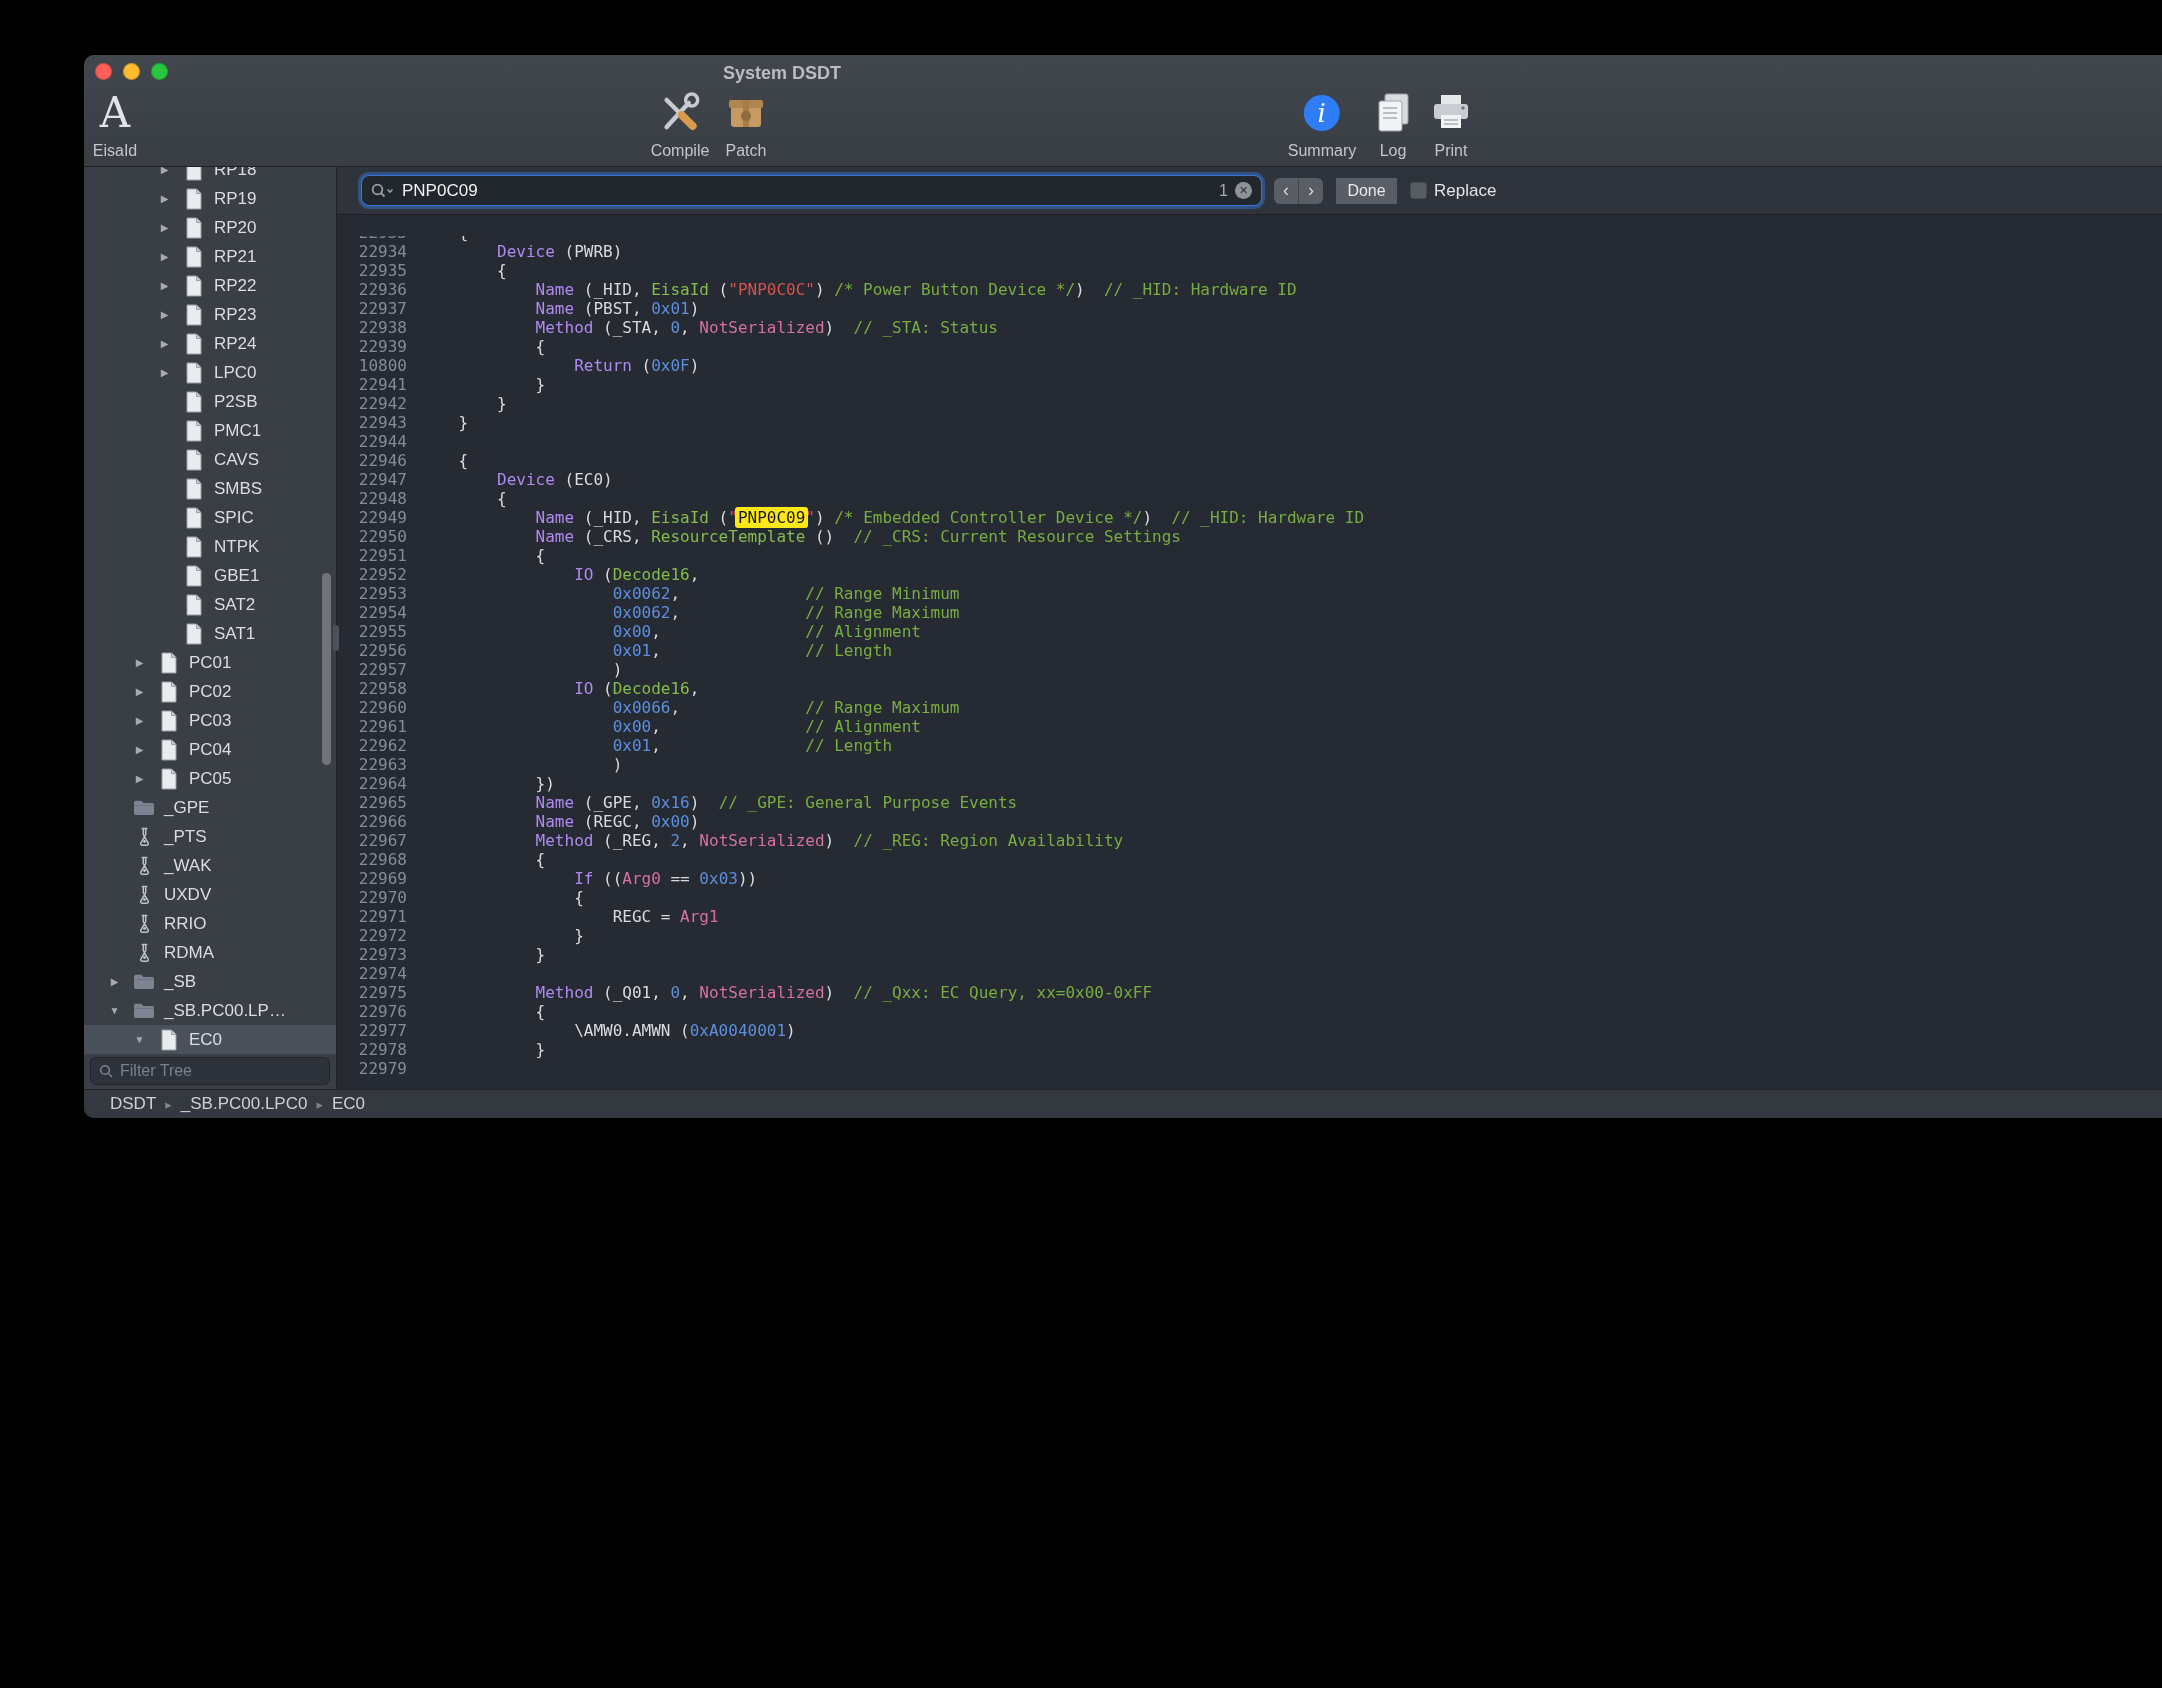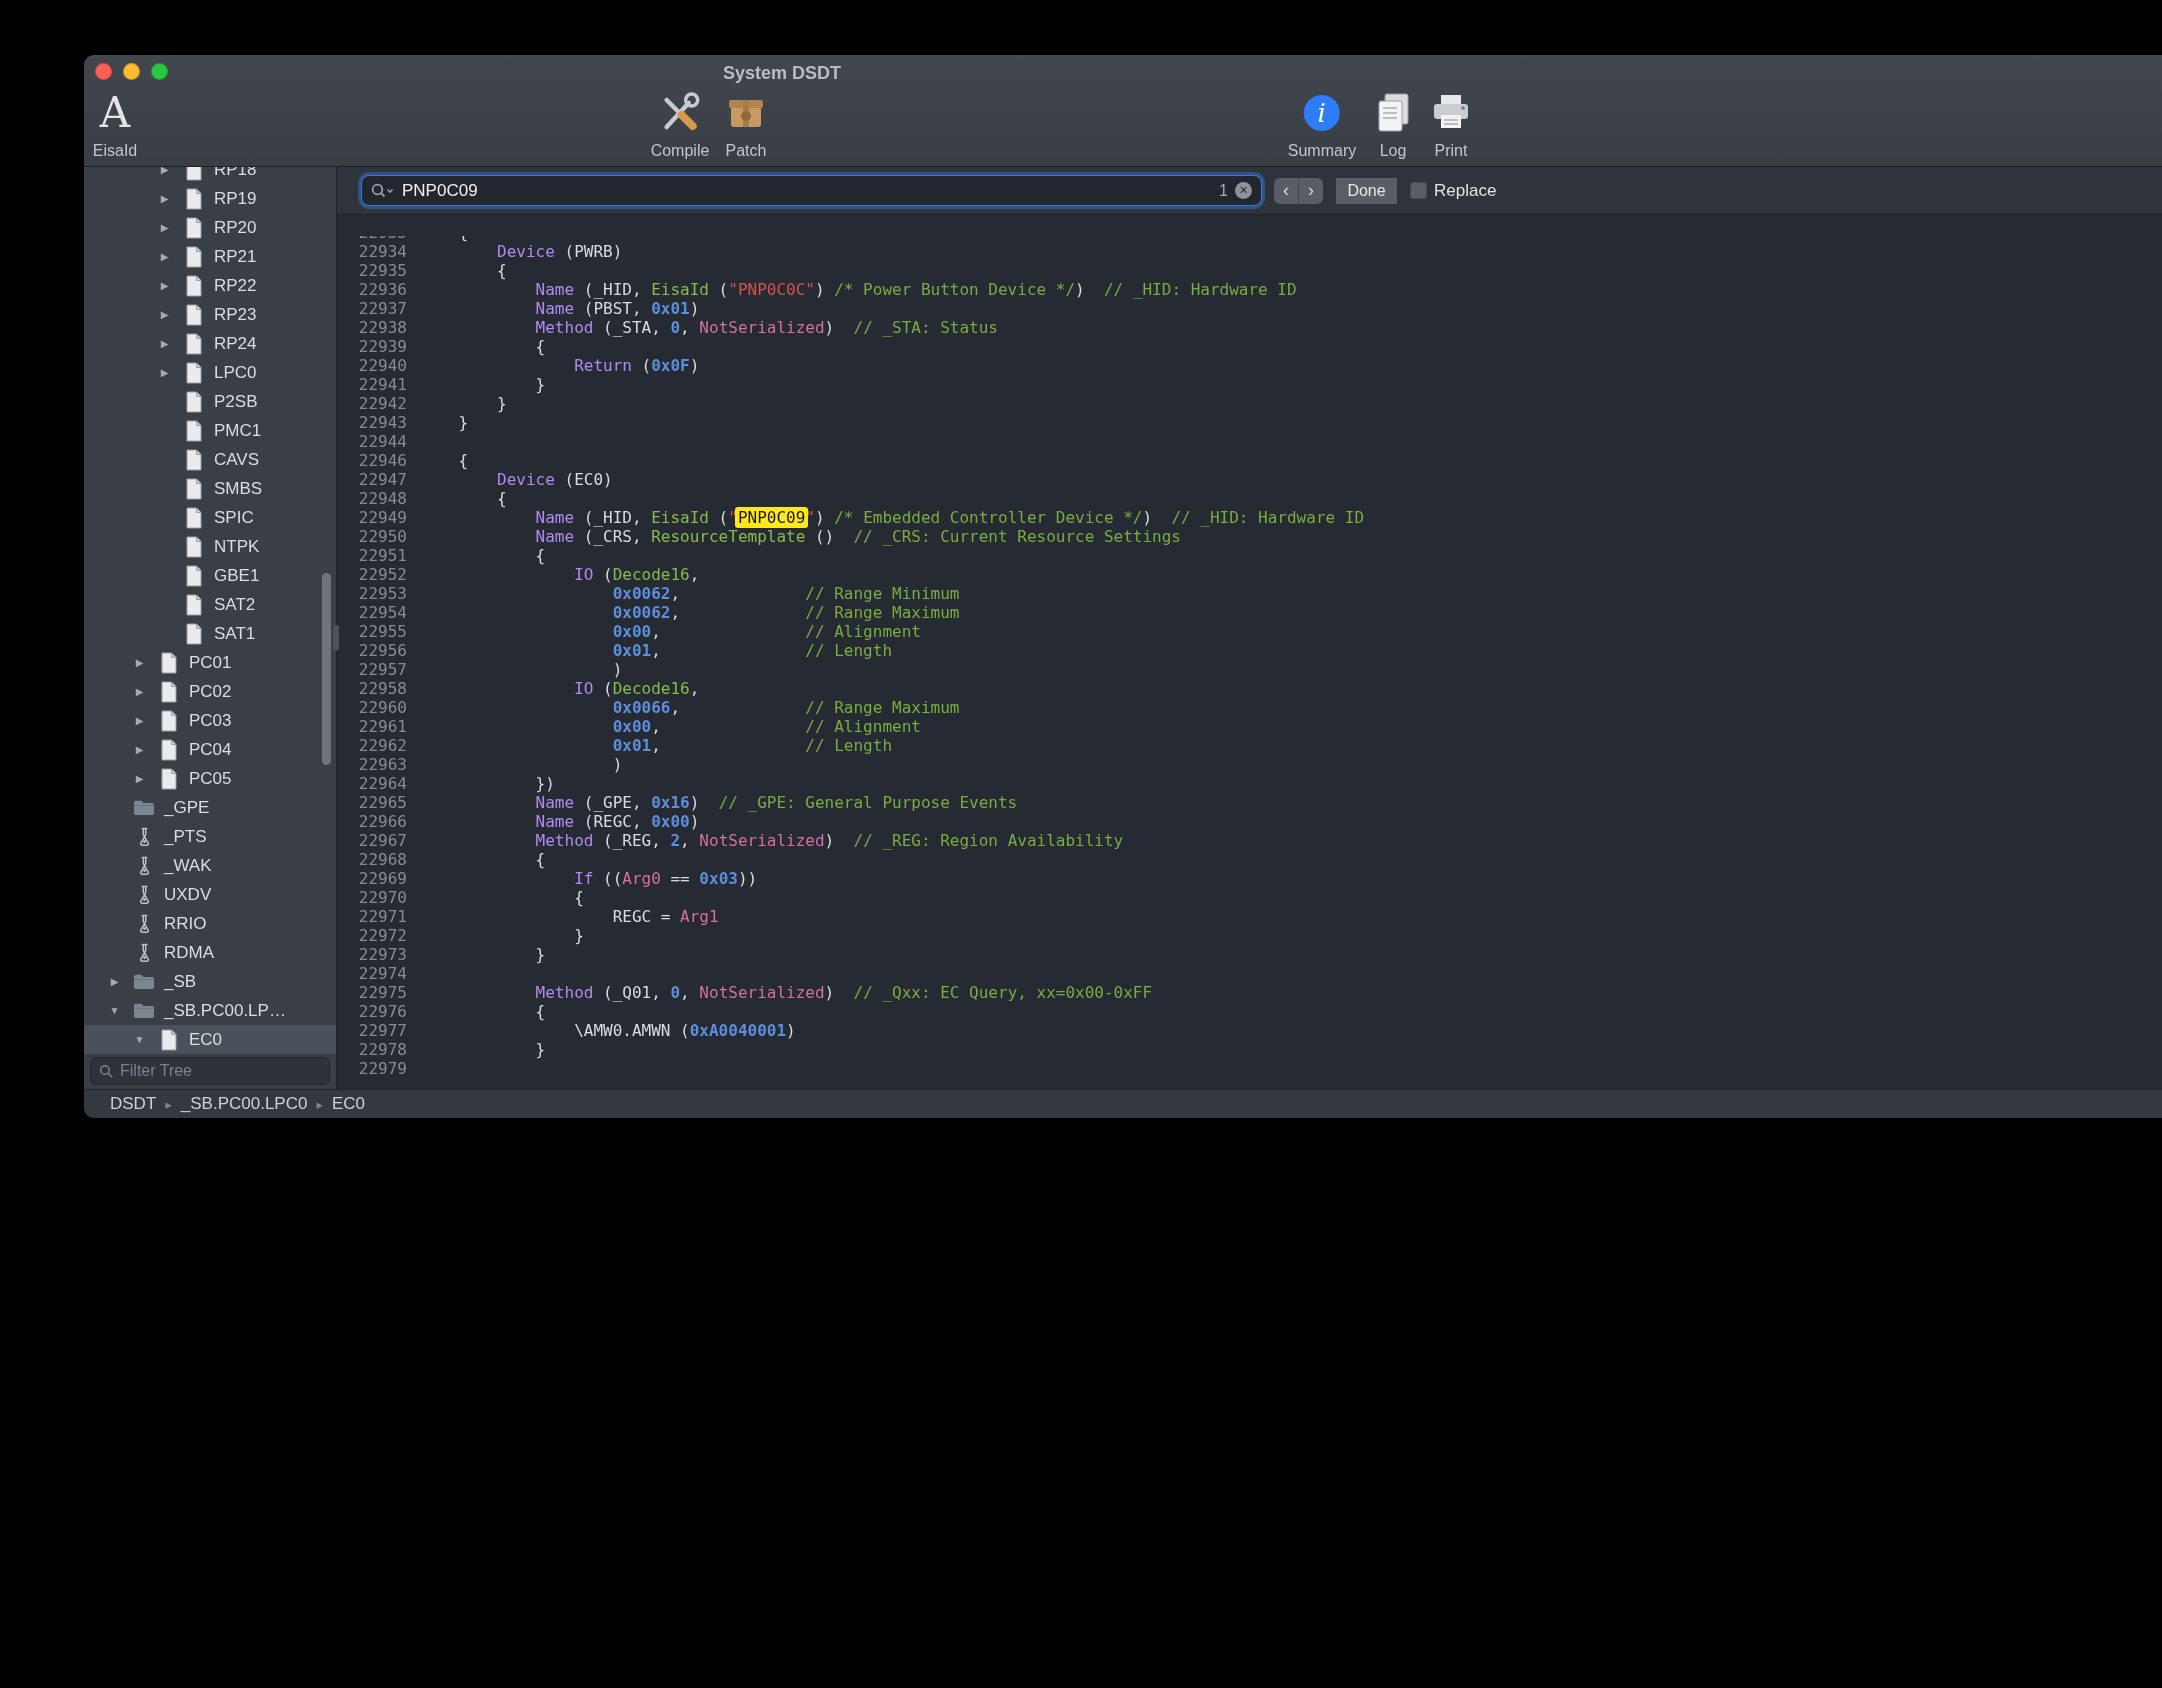--- a/index.html
+++ b/index.html
@@ -56,21 +56,21 @@
   .replace-wrap{display:flex;align-items:center;gap:7px;}
   .checkbox{width:17px;height:17px;background:#585D66;border-radius:4px;box-shadow:inset 0 0 0 1px #464B52;}
   .replace-label{font-size:17px;color:#E2E4E7;}
   
   .code-area{flex:1;overflow:hidden;position:relative;margin-top:21px;}
   .code-inner{margin-top:-13px;}
   .code-line{display:flex;height:19px;line-height:19px;font-family:"DejaVu Sans Mono",monospace;font-size:16px;white-space:pre;}
   .lnum{flex:none;width:70px;padding-right:13px;text-align:right;color:#868C96;}
   .ltext{flex:none;}
   .seg-d{color:#D8DBDF;} .seg-k{color:#AF8BEF;} .seg-t{color:#87BC4A;} .seg-c{color:#79AC41;}
-  .seg-s{color:#D4534E;} .seg-n{color:#5D8FDD;font-weight:bold;} .seg-p{color:#D4719E;}
+  .seg-s{color:#D4534E;} .seg-n{color:#5D8FDD;} .seg-p{color:#D4719E;}
   .seg-h{background:#FFE817;color:#17181C;border-radius:3px;padding:1px 3px;margin:-1px -3px;position:relative;}
   
   .statusbar{position:absolute;left:0;right:0;bottom:0;height:28px;background:#34383F;border-top:1px solid #202227;
              display:flex;align-items:center;padding-left:26px;gap:9px;font-size:17px;color:#CDD0D4;}
   .bc-sep{color:#7F858E;font-size:13px;}
   .bc-item{white-space:nowrap;}
 </style>
 </head>
 <body>
 <div class="stage">
@@ -539,21 +539,21 @@
 
       <div class="code-area">
         <div class="code-inner">
               <div class="code-line"><span class="lnum">22933</span><span class="ltext"><span class="seg-d">    {</span></span></div>
               <div class="code-line"><span class="lnum">22934</span><span class="ltext"><span class="seg-d">        </span><span class="seg-k">Device</span><span class="seg-d"> (PWRB)</span></span></div>
               <div class="code-line"><span class="lnum">22935</span><span class="ltext"><span class="seg-d">        {</span></span></div>
               <div class="code-line"><span class="lnum">22936</span><span class="ltext"><span class="seg-d">            </span><span class="seg-k">Name</span><span class="seg-d"> (_HID, </span><span class="seg-t">EisaId</span><span class="seg-d"> (</span><span class="seg-s">"PNP0C0C"</span><span class="seg-d">) </span><span class="seg-c">/* Power Button Device */</span><span class="seg-d">)  </span><span class="seg-c">// _HID: Hardware ID</span></span></div>
               <div class="code-line"><span class="lnum">22937</span><span class="ltext"><span class="seg-d">            </span><span class="seg-k">Name</span><span class="seg-d"> (PBST, </span><span class="seg-n">0x01</span><span class="seg-d">)</span></span></div>
               <div class="code-line"><span class="lnum">22938</span><span class="ltext"><span class="seg-d">            </span><span class="seg-k">Method</span><span class="seg-d"> (_STA, </span><span class="seg-n">0</span><span class="seg-d">, </span><span class="seg-p">NotSerialized</span><span class="seg-d">)  </span><span class="seg-c">// _STA: Status</span></span></div>
               <div class="code-line"><span class="lnum">22939</span><span class="ltext"><span class="seg-d">            {</span></span></div>
-              <div class="code-line"><span class="lnum">22940</span><span class="ltext"><span class="seg-d">                </span><span class="seg-k">Return</span><span class="seg-d"> (</span><span class="seg-n">0x0F</span><span class="seg-d">)</span></span></div>
+              <div class="code-line"><span class="lnum">10800</span><span class="ltext"><span class="seg-d">                </span><span class="seg-k">Return</span><span class="seg-d"> (</span><span class="seg-n">0x0F</span><span class="seg-d">)</span></span></div>
               <div class="code-line"><span class="lnum">22941</span><span class="ltext"><span class="seg-d">            }</span></span></div>
               <div class="code-line"><span class="lnum">22942</span><span class="ltext"><span class="seg-d">        }</span></span></div>
               <div class="code-line"><span class="lnum">22943</span><span class="ltext"><span class="seg-d">    }</span></span></div>
               <div class="code-line"><span class="lnum">22944</span><span class="ltext"></span></div>
               <div class="code-line"><span class="lnum">22946</span><span class="ltext"><span class="seg-d">    {</span></span></div>
               <div class="code-line"><span class="lnum">22947</span><span class="ltext"><span class="seg-d">        </span><span class="seg-k">Device</span><span class="seg-d"> (EC0)</span></span></div>
               <div class="code-line"><span class="lnum">22948</span><span class="ltext"><span class="seg-d">        {</span></span></div>
               <div class="code-line"><span class="lnum">22949</span><span class="ltext"><span class="seg-d">            </span><span class="seg-k">Name</span><span class="seg-d"> (_HID, </span><span class="seg-t">EisaId</span><span class="seg-d"> (</span><span class="seg-s">"</span><span class="seg-h">PNP0C09</span><span class="seg-s">"</span><span class="seg-d">) </span><span class="seg-c">/* Embedded Controller Device */</span><span class="seg-d">)  </span><span class="seg-c">// _HID: Hardware ID</span></span></div>
               <div class="code-line"><span class="lnum">22950</span><span class="ltext"><span class="seg-d">            </span><span class="seg-k">Name</span><span class="seg-d"> (_CRS, </span><span class="seg-t">ResourceTemplate</span><span class="seg-d"> ()  </span><span class="seg-c">// _CRS: Current Resource Settings</span></span></div>
               <div class="code-line"><span class="lnum">22951</span><span class="ltext"><span class="seg-d">            {</span></span></div>

